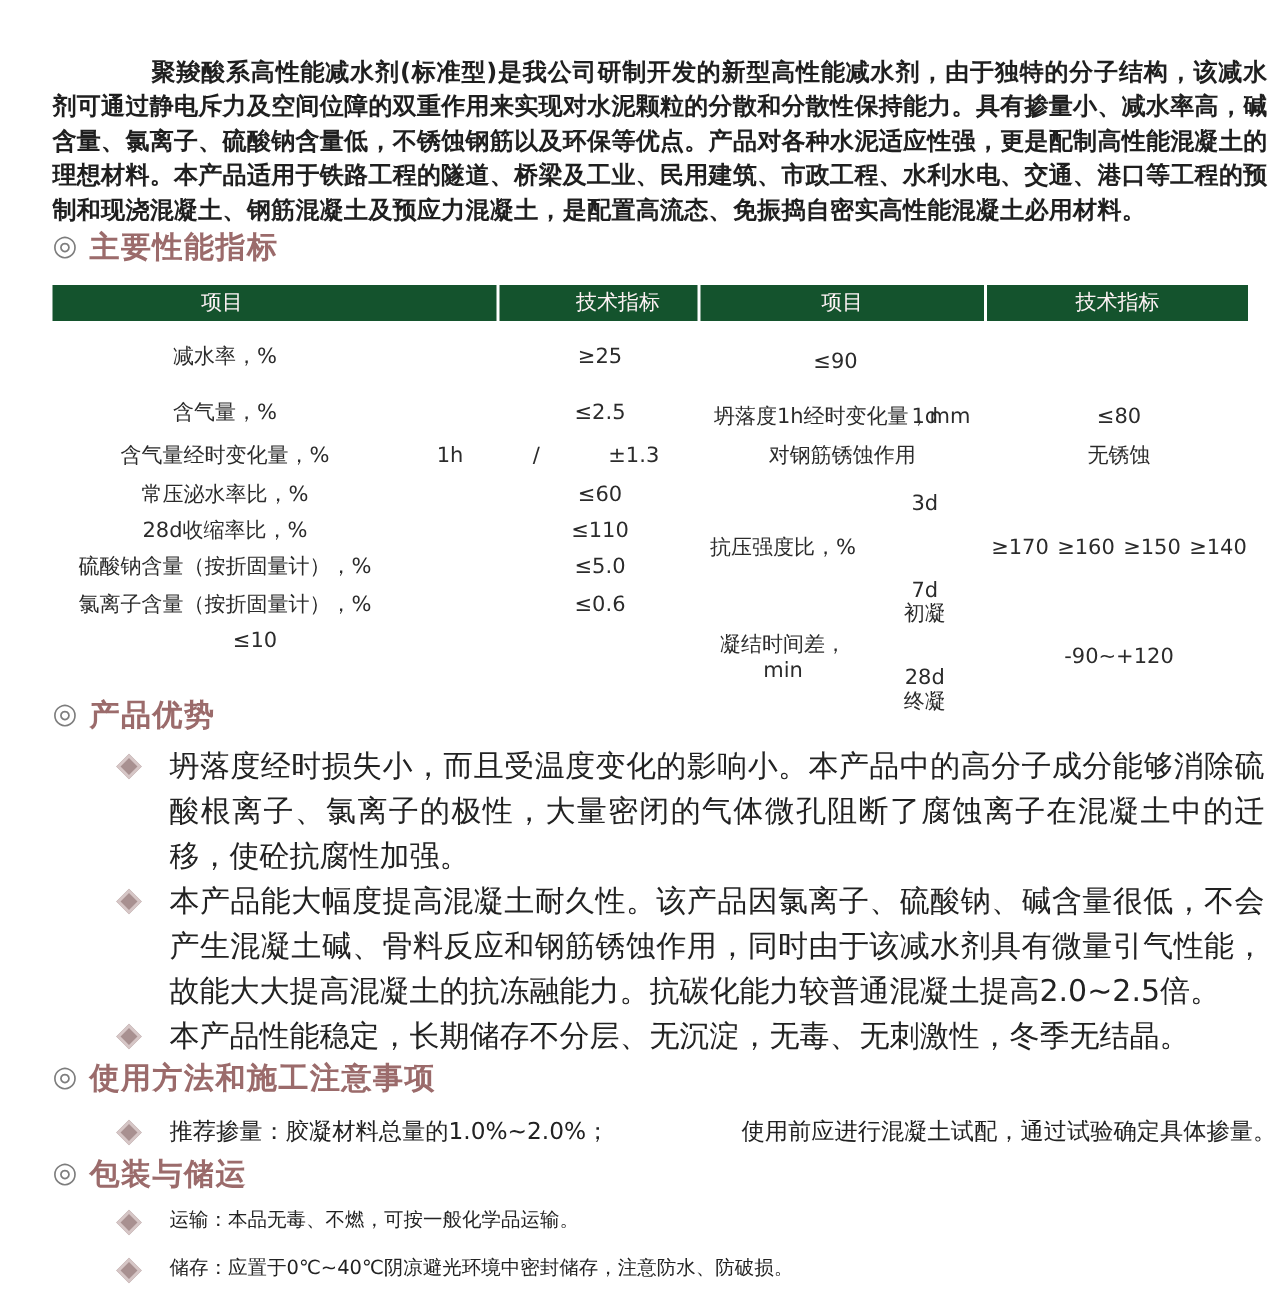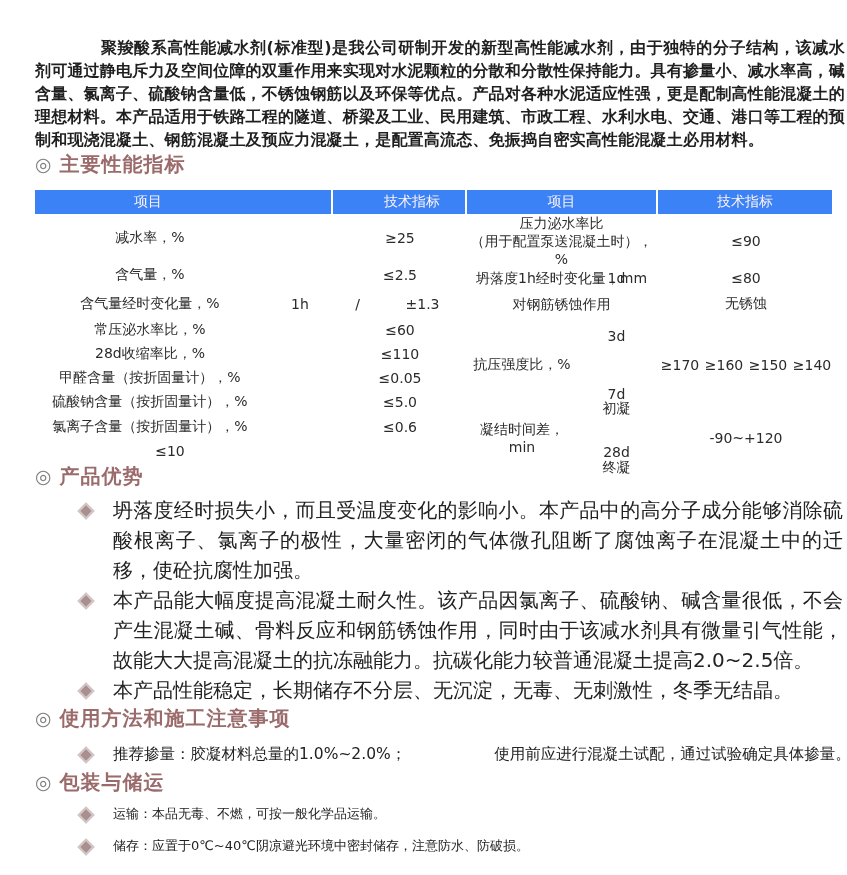--- a/index.html
+++ b/index.html
@@ -26,21 +26,21 @@
   .h-adv{margin-top:16px;}
   .h-usage{margin-top:6px;}
   .h-pack{margin-top:10px;}
 
   
   .perf{margin-top:13px;font-size:14px;color:#2b2b2b;}
   .halves{display:flex;}
   .half-l{width:430px;}
   .half-r{width:367px;margin-left:2px;}
   .thead{display:flex;height:24px;color:#fdf3f5;font-size:14px;}
-  .thblock{background:#3b82f6;display:flex;align-items:center;justify-content:center;}
+  .thblock{background:#14532d;display:flex;align-items:center;justify-content:center;}
   .th-l-item{width:296px;padding-right:70px;box-sizing:border-box;}
   .th-l-ind{width:132px;margin-left:2px;padding-left:26px;box-sizing:border-box;}
   .th-r-item{width:189px;}
   .th-r-ind{width:174px;margin-left:2px;}
   .tbody{padding-top:3px;}
   .trow{display:flex;align-items:center;}
   .c{display:flex;align-items:center;justify-content:center;text-align:center;}
   
   .lab{width:230px;}
   .sp{width:70px;}
@@ -117,25 +117,20 @@
             <div class="c lab">常压泌水率比，%</div>
             <div class="c sp"></div>
             <div class="c val">≤60</div>
           </div>
           <div class="trow h24">
             <div class="c lab">28d收缩率比，%</div>
             <div class="c sp"></div>
             <div class="c val">≤110</div>
           </div>
           <div class="trow h24">
-            <div class="c lab">甲醛含量（按折固量计），%</div>
-            <div class="c sp"></div>
-            <div class="c val">≤0.05</div>
-          </div>
-          <div class="trow h24">
             <div class="c lab">硫酸钠含量（按折固量计），%</div>
             <div class="c sp"></div>
             <div class="c val">≤5.0</div>
           </div>
           <div class="trow h25">
             <div class="c lab">氯离子含量（按折固量计），%</div>
             <div class="c sp"></div>
             <div class="c val">≤0.6</div>
           </div>
           <div class="trow h24">
@@ -145,24 +140,20 @@
         </div>
       </div>
 
       <div class="half-r">
         <div class="thead">
           <div class="thblock th-r-item">项目</div>
           <div class="thblock th-r-ind">技术指标</div>
         </div>
         <div class="tbody">
           <div class="trow h48">
-            <div class="c rlab">
-              <span>压力泌水率比</span>
-              <span>（用于配置泵送混凝土时），%</span>
-            </div>
             <div class="c rval">≤90</div>
           </div>
           <div class="trow h26">
             <div class="c rlab">坍落度1h经时变化量，mm</div>
             <div class="c rval">≤80</div>
           </div>
           <div class="trow h26">
             <div class="c rlab">对钢筋锈蚀作用</div>
             <div class="c rval">无锈蚀</div>
           </div>

